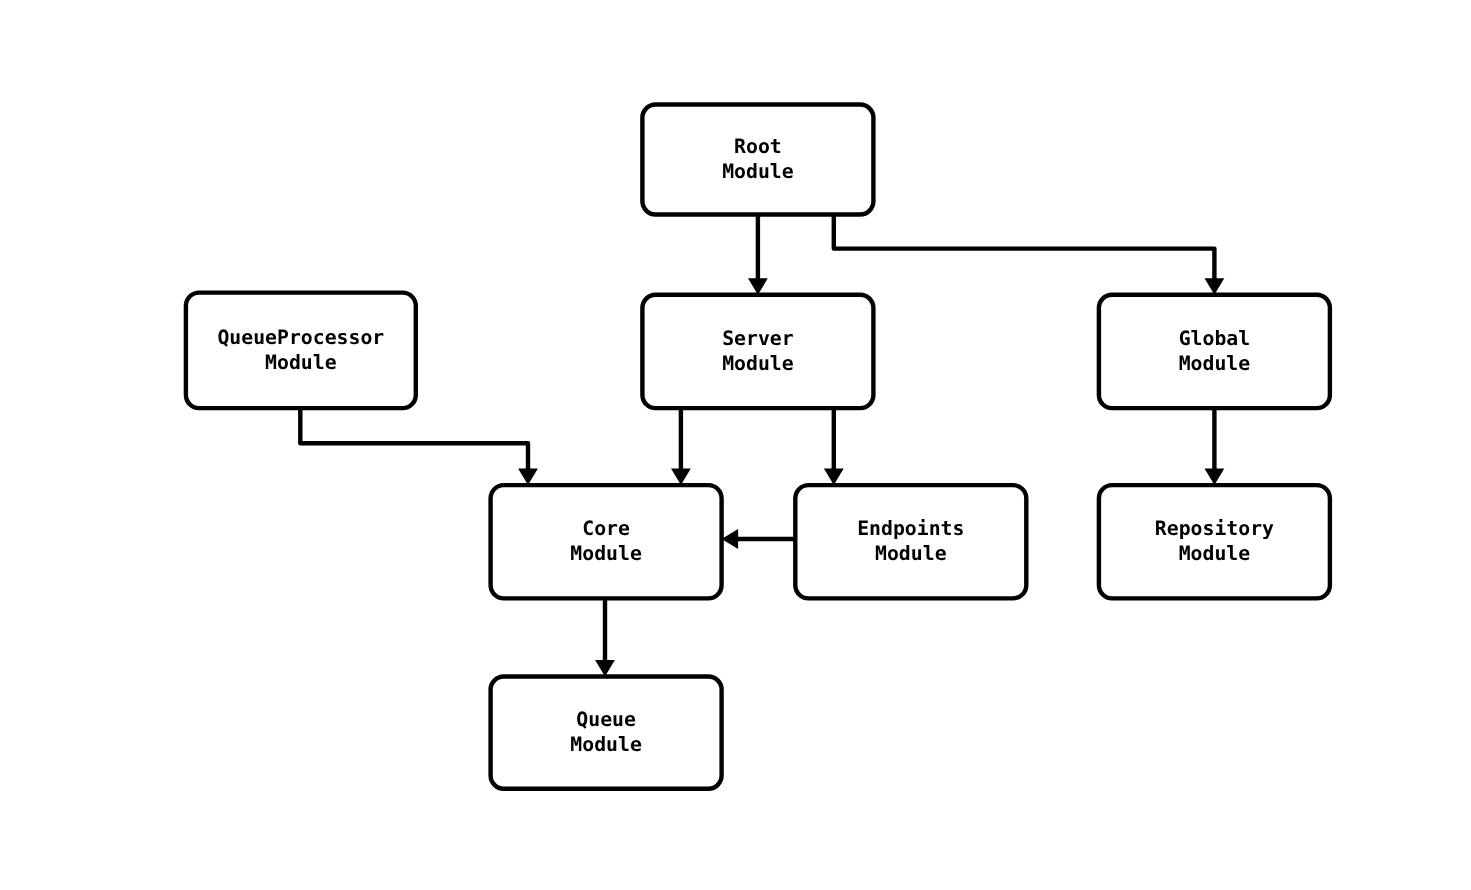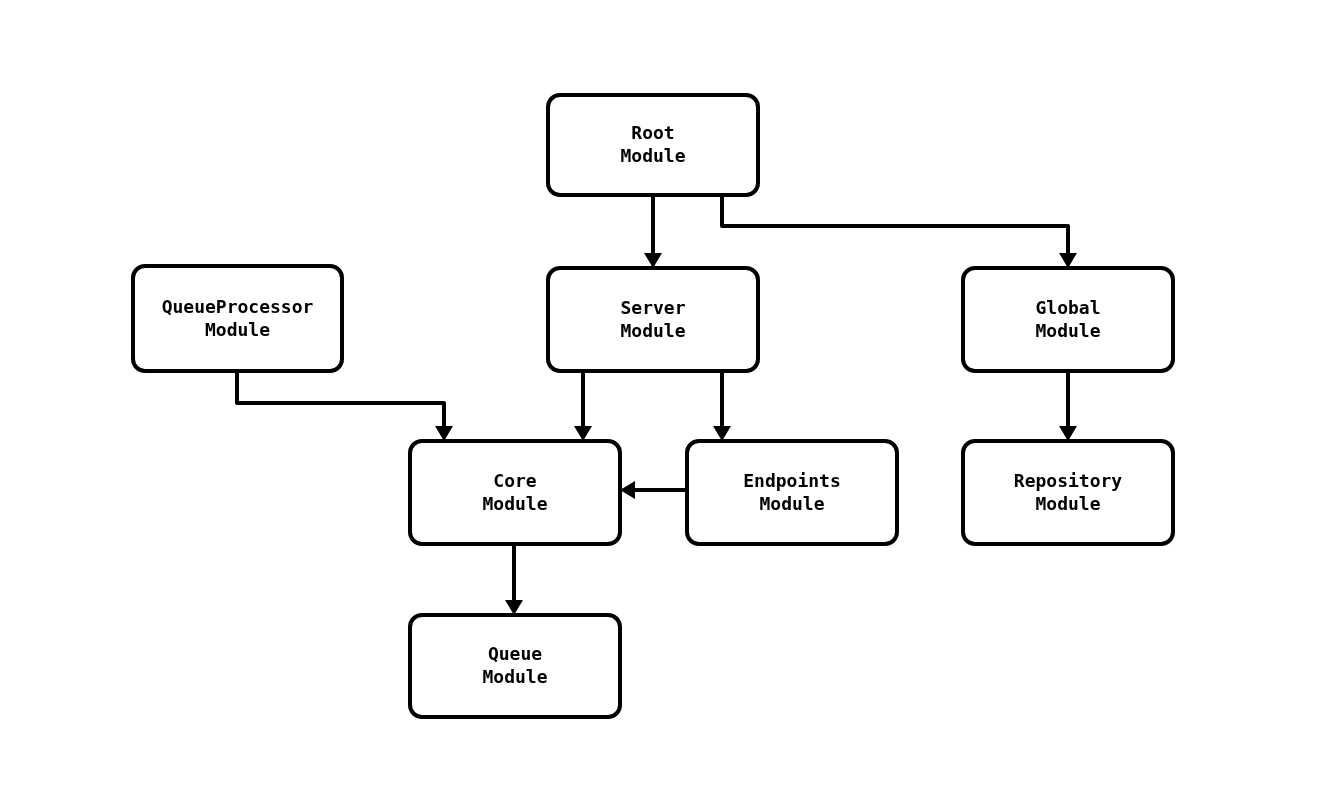--- a/index.html
+++ b/index.html
@@ -12,20 +12,21 @@
     width: 1337px;
     height: 809px;
     font-family: "DejaVu Sans Mono", "Liberation Mono", monospace;
     overflow: hidden;
   }
   #diagram-canvas {
     position: relative;
     width: 1143px;
     height: 809px;
     background: #ffffff;
+    margin-left: 36px;
   }
   svg#diagram-svg {
     position: absolute;
     top: 0;
     left: 0;
     width: 1337px;
     height: 809px;
     display: block;
   }
   .node-box {

